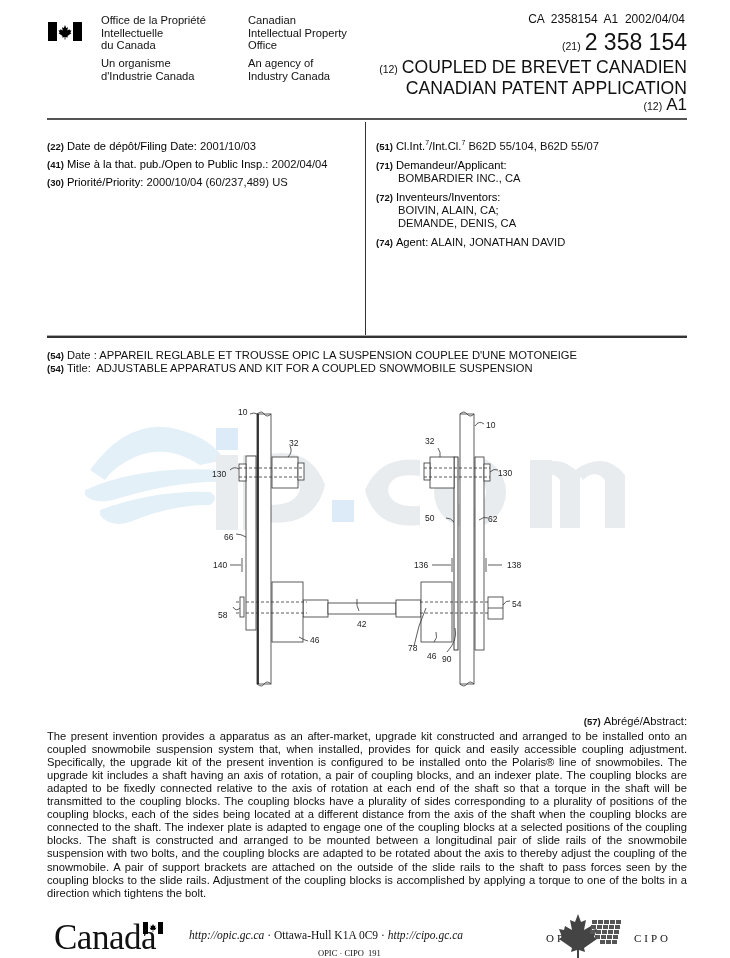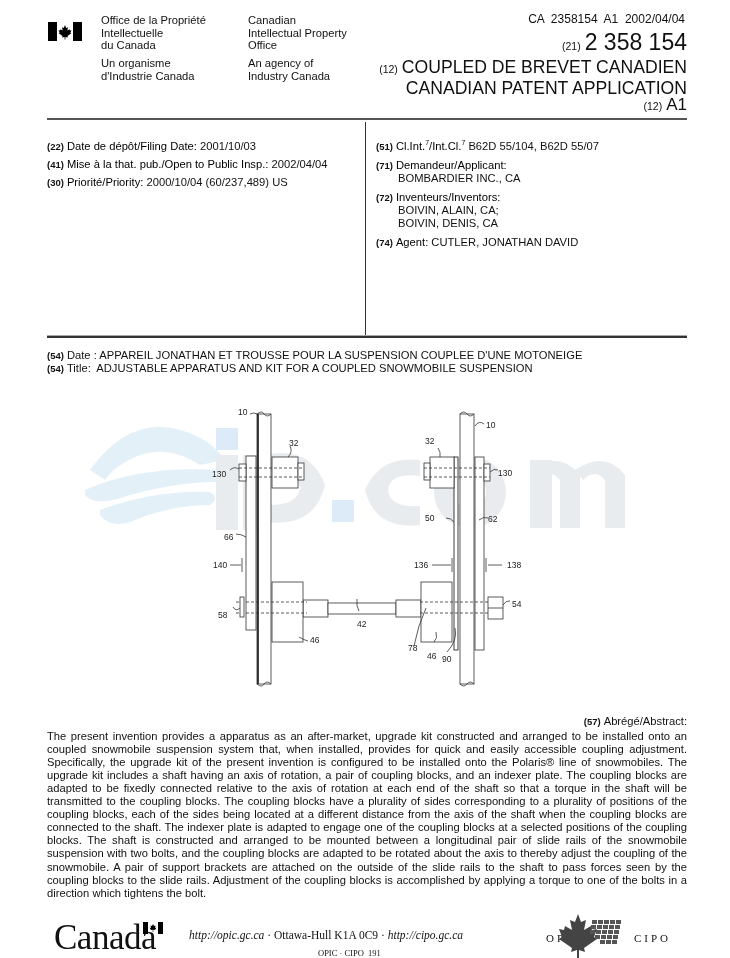--- a/index.html
+++ b/index.html
@@ -137,30 +137,30 @@
   <div class="row">
     <span class="code">(51)</span><span class="lbl">Cl.Int.</span><sup>7</sup><span class="lbl">/Int.Cl.</span><sup>7</sup><span style="white-space:pre;"> B62D 55/104, B62D 55/07</span>
   </div>
   <div class="row">
     <div><span class="code">(71)</span><span class="lbl">Demandeur/Applicant:</span></div>
     <div class="indent">BOMBARDIER INC., CA</div>
   </div>
   <div class="row">
     <div><span class="code">(72)</span><span class="lbl">Inventeurs/Inventors:</span></div>
     <div class="indent">BOIVIN, ALAIN, CA;</div>
-    <div class="indent">BOIVIN, DENIS, CA</div>
-  </div>
-  <div class="row">
-    <span class="code">(74)</span><span class="lbl">Agent:</span><span style="white-space:pre;"> CUTLER, JONATHAN DAVID</span>
+    <div class="indent">DEMANDE, DENIS, CA</div>
+  </div>
+  <div class="row">
+    <span class="code">(74)</span><span class="lbl">Agent:</span><span style="white-space:pre;"> ALAIN, JONATHAN DAVID</span>
   </div>
 </div>
 
 <div class="abs titles">
   <div>
-    <span class="code">(54)</span><span>Date :</span><span style="white-space:pre;"> APPAREIL JONATHAN ET TROUSSE POUR LA SUSPENSION COUPLEE D'UNE MOTONEIGE</span>
+    <span class="code">(54)</span><span>Date :</span><span style="white-space:pre;"> APPAREIL REGLABLE ET TROUSSE OPIC LA SUSPENSION COUPLEE D'UNE MOTONEIGE</span>
   </div>
   <div>
     <span class="code">(54)</span><span>Title:</span><span style="white-space:pre;">  ADJUSTABLE APPARATUS AND KIT FOR A COUPLED SNOWMOBILE SUSPENSION</span>
   </div>
 </div>
 
 <svg class="abs drawing" viewBox="0 0 340 290" font-family="Liberation Sans, sans-serif" font-size="8.5" fill="none" stroke="#333" stroke-width="0.8">
 
   <rect x="57" y="14" width="14" height="270" fill="#fff"></rect>
   <line x1="58" y1="14" x2="58" y2="284" stroke="#111" stroke-width="1.6"></line>

